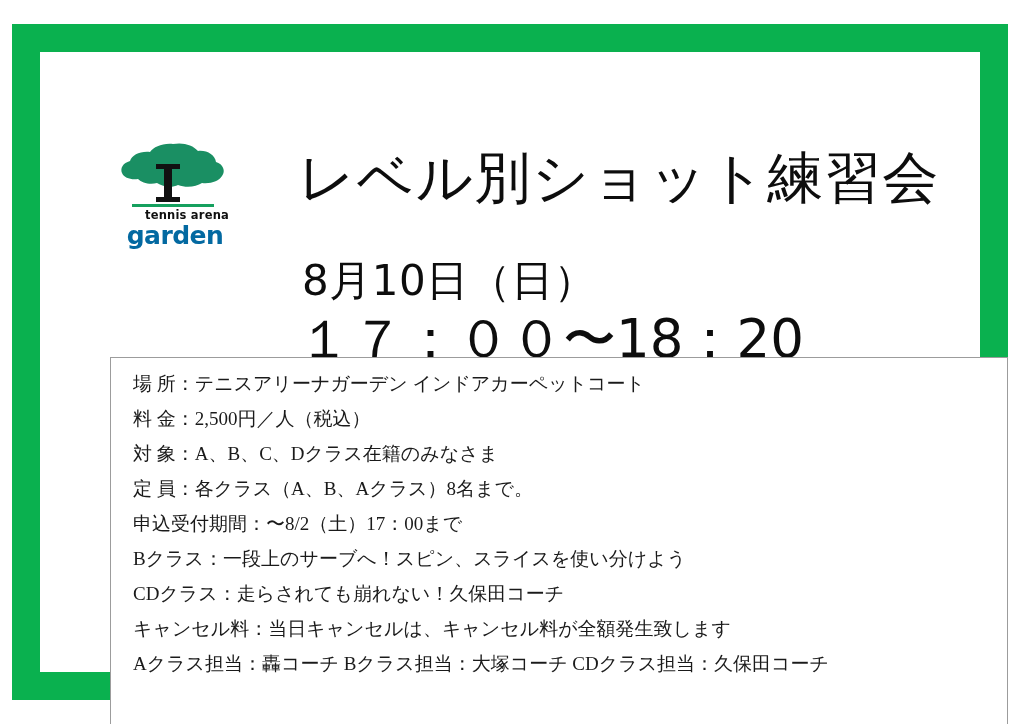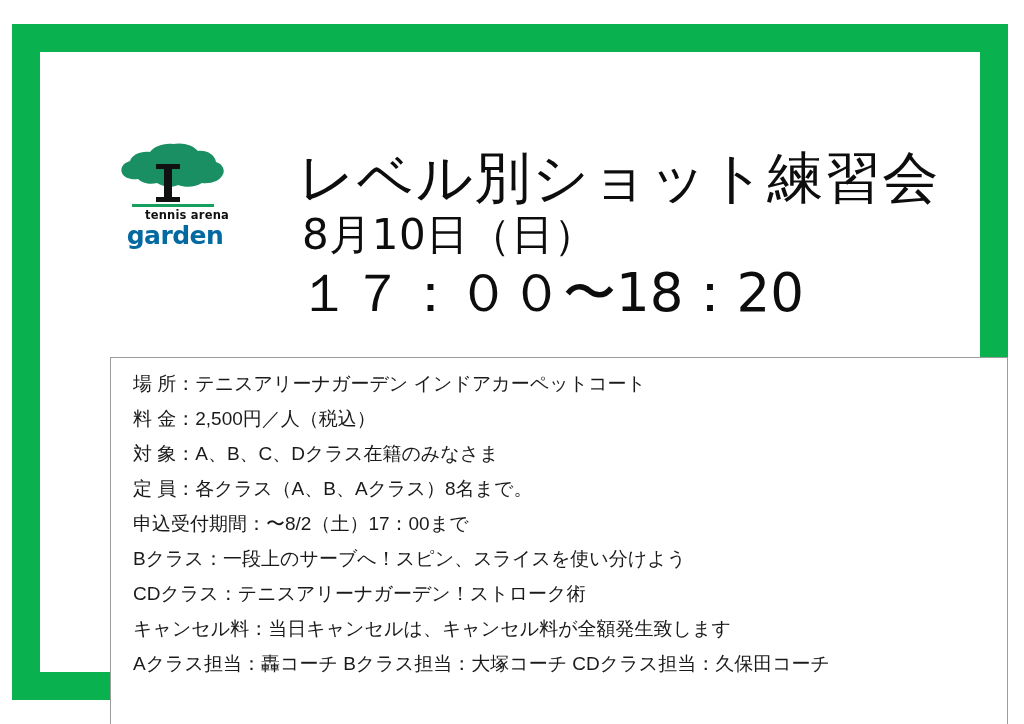--- a/index.html
+++ b/index.html
@@ -103,20 +103,21 @@
     white-space: nowrap;
     font-family: "DejaVu Sans", sans-serif;
   }
   .title-date {
     font-size: 42px;
     line-height: 58px;
     letter-spacing: 0.5px;
     white-space: nowrap;
     margin-left: 4px;
     font-family: "DejaVu Sans", sans-serif;
+    margin-top: 46px;
   }
   .title-time {
     font-size: 53px;
     line-height: 58px;
     letter-spacing: 0px;
     white-space: nowrap;
     font-family: "DejaVu Sans", sans-serif;
   }
 
   
@@ -134,21 +135,21 @@
     position: absolute;
     left: 22px;
     top: 8px;
     right: 10px;
   }
   .detail-line {
     font-size: 19px;
     line-height: 35px;
     color: #1a1a1a;
     white-space: nowrap;
-    font-family: Liberation Sans, sans-serif;
+    font-family: Liberation Serif, serif;
   }
 </style>
 </head>
 <body>
 
 <div class="poster">
 
   <div class="green-frame">
 
     <div class="header">
@@ -174,20 +175,20 @@
     </div>
 
     <div class="details-box">
       <div class="details-list">
         <div class="detail-line">場 所：テニスアリーナガーデン インドアカーペットコート</div>
         <div class="detail-line">料 金：2,500円／人（税込）</div>
         <div class="detail-line">対 象：A、B、C、Dクラス在籍のみなさま</div>
         <div class="detail-line">定 員：各クラス（A、B、Aクラス）8名まで。</div>
         <div class="detail-line">申込受付期間：〜8/2（土）17：00まで</div>
         <div class="detail-line">Bクラス：一段上のサーブへ！スピン、スライスを使い分けよう</div>
-        <div class="detail-line">CDクラス：テニスアリーナガーデン！ストローク術</div>
+        <div class="detail-line">CDクラス：走らされても崩れない！久保田コーチ</div>
         <div class="detail-line">キャンセル料：当日キャンセルは、キャンセル料が全額発生致します</div>
         <div class="detail-line">Aクラス担当：轟コーチ Bクラス担当：大塚コーチ CDクラス担当：久保田コーチ</div>
       </div>
     </div>
 
   </div>
 </div>
 
 </body></html>

